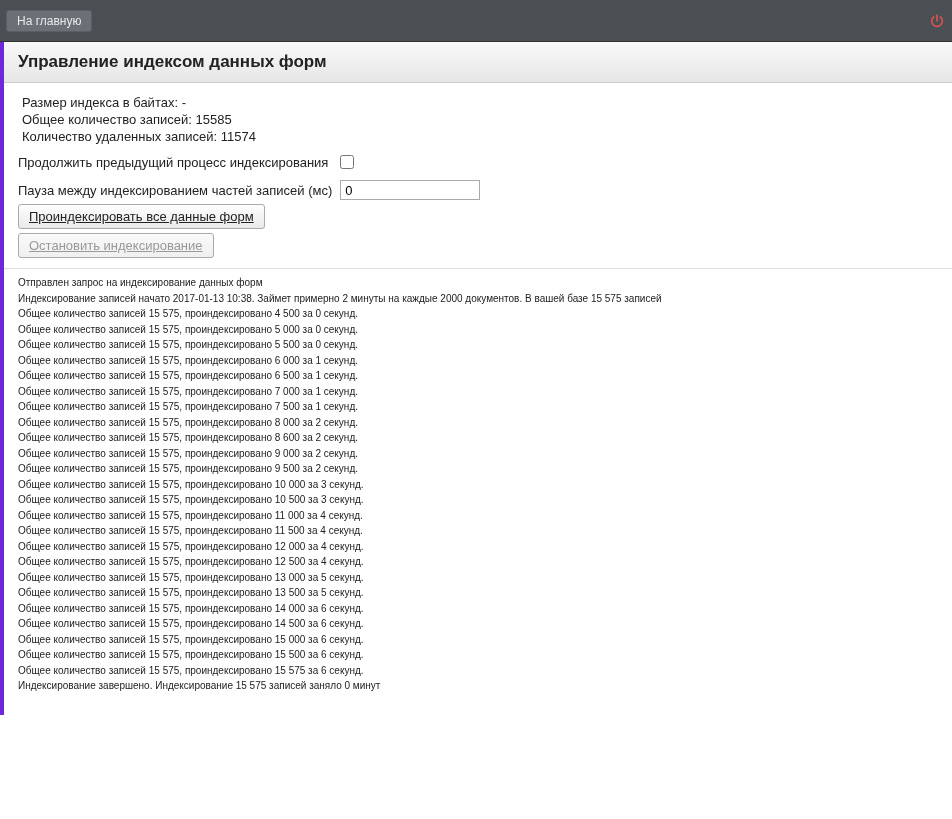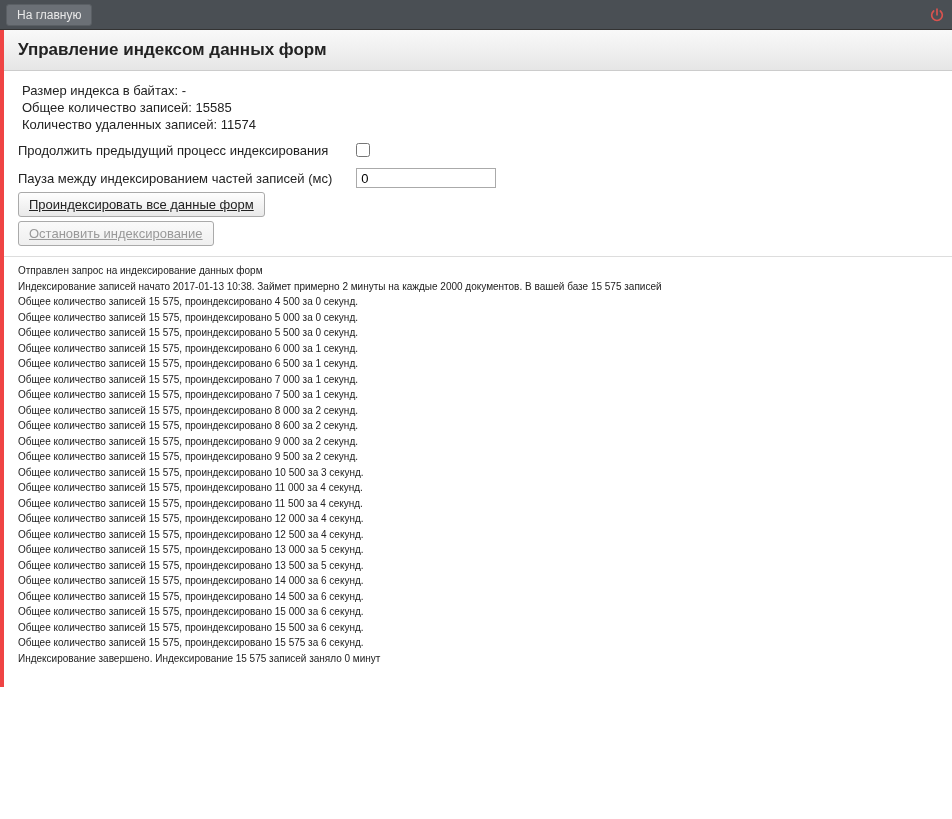--- a/index.html
+++ b/index.html
@@ -6,21 +6,21 @@
   body {
     margin: 0;
     padding: 0;
     font-family: Arial, Helvetica, sans-serif;
     font-size: 13px;
     background: #fff;
     width: 952px;
   }
   .top-bar {
     background: #4a4f54;
-    height: 30px;
+    height: 42px;
     display: flex;
     align-items: center;
     justify-content: space-between;
     padding: 0 6px;
     border-bottom: 1px solid #333;
   }
   .home-btn {
     background: #6b7076;
     color: #e8e8e8;
     border: 1px solid #5a5f64;
@@ -55,21 +55,21 @@
   }
   .stat-line {
     margin: 2px 4px;
     color: #222;
     font-size: 13px;
   }
   .form-row {
     margin: 8px 0 4px 0;
     display: flex;
     align-items: center;
-    gap: 24px;
+    gap: 8px;
     font-size: 13px;
     color: #222;
   }
   .form-row input[type="text"] {
     border: 1px solid #aaa;
     padding: 2px 4px;
     font-size: 13px;
     width: 140px;
     height: 20px;
   }
@@ -98,21 +98,21 @@
   .log-area {
     padding: 6px 14px 20px 14px;
   }
   .log-line {
     margin: 1px 0;
     color: #222;
     font-size: 10px;
     line-height: 1.45;
   }
   .outer {
-    border-left: 4px solid #ef4444;
+    border-left: 4px solid #6d28d9;
   }
 </style>
 </head>
 <body>
 
 <div class="top-bar">
   <button class="home-btn">На главную</button>
   <span class="power-icon">
     <svg viewBox="0 0 24 24" fill="none" stroke="#d9534f" stroke-width="2.5" stroke-linecap="round">
       <path d="M12 3v9"></path>
@@ -166,20 +166,21 @@
       <div class="log-line">Общее количество записей 15 575, проиндексировано 5 000 за 0 секунд.</div>
       <div class="log-line">Общее количество записей 15 575, проиндексировано 5 500 за 0 секунд.</div>
       <div class="log-line">Общее количество записей 15 575, проиндексировано 6 000 за 1 секунд.</div>
       <div class="log-line">Общее количество записей 15 575, проиндексировано 6 500 за 1 секунд.</div>
       <div class="log-line">Общее количество записей 15 575, проиндексировано 7 000 за 1 секунд.</div>
       <div class="log-line">Общее количество записей 15 575, проиндексировано 7 500 за 1 секунд.</div>
       <div class="log-line">Общее количество записей 15 575, проиндексировано 8 000 за 2 секунд.</div>
       <div class="log-line">Общее количество записей 15 575, проиндексировано 8 600 за 2 секунд.</div>
       <div class="log-line">Общее количество записей 15 575, проиндексировано 9 000 за 2 секунд.</div>
       <div class="log-line">Общее количество записей 15 575, проиндексировано 9 500 за 2 секунд.</div>
+      <div class="log-line">Общее количество записей 15 575, проиндексировано 10 000 за 3 секунд.</div>
       <div class="log-line">Общее количество записей 15 575, проиндексировано 10 500 за 3 секунд.</div>
       <div class="log-line">Общее количество записей 15 575, проиндексировано 11 000 за 4 секунд.</div>
       <div class="log-line">Общее количество записей 15 575, проиндексировано 11 500 за 4 секунд.</div>
       <div class="log-line">Общее количество записей 15 575, проиндексировано 12 000 за 4 секунд.</div>
       <div class="log-line">Общее количество записей 15 575, проиндексировано 12 500 за 4 секунд.</div>
       <div class="log-line">Общее количество записей 15 575, проиндексировано 13 000 за 5 секунд.</div>
       <div class="log-line">Общее количество записей 15 575, проиндексировано 13 500 за 5 секунд.</div>
       <div class="log-line">Общее количество записей 15 575, проиндексировано 14 000 за 6 секунд.</div>
       <div class="log-line">Общее количество записей 15 575, проиндексировано 14 500 за 6 секунд.</div>
       <div class="log-line">Общее количество записей 15 575, проиндексировано 15 000 за 6 секунд.</div>

